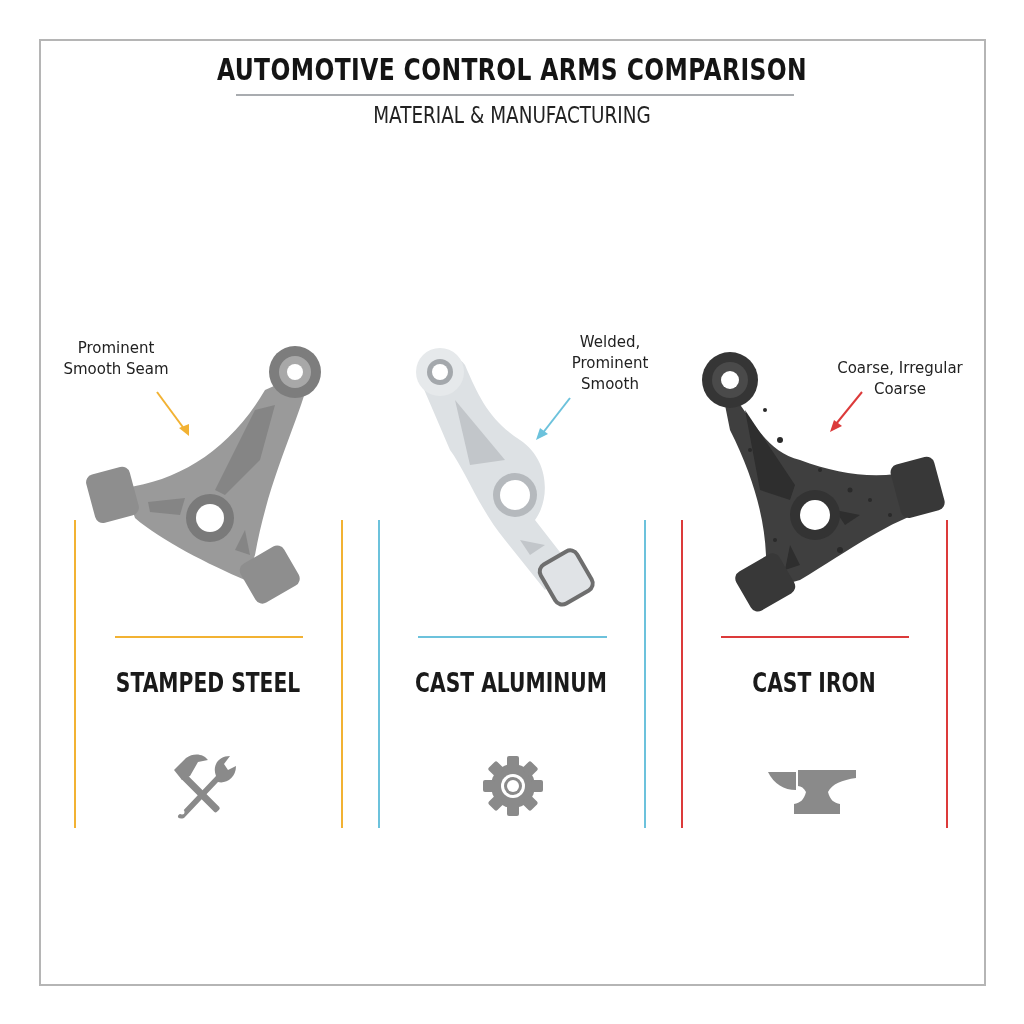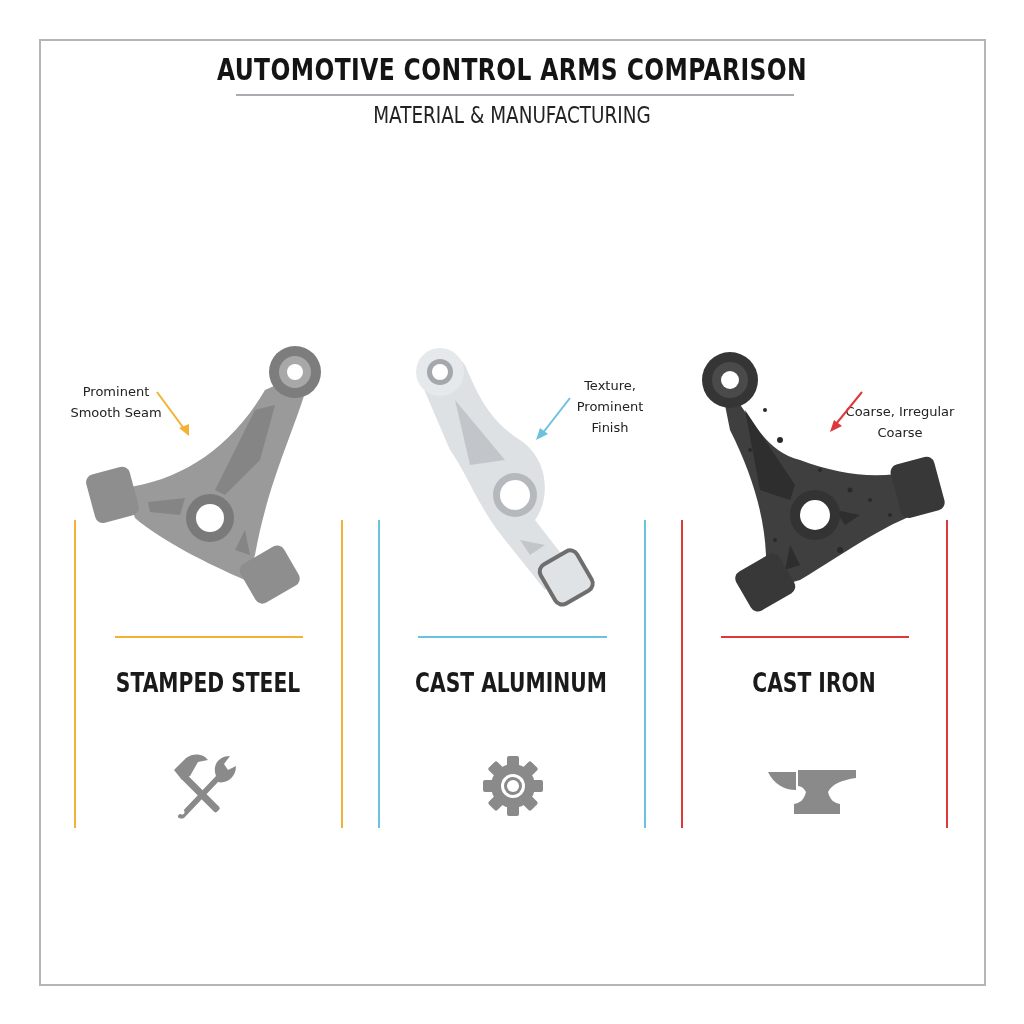--- a/index.html
+++ b/index.html
@@ -5,21 +5,21 @@
   * { box-sizing: border-box; margin: 0; padding: 0; }
   html, body { width: 1024px; height: 1024px; background: #ffffff; overflow: hidden; }
   body { position: relative; font-family: "Liberation Sans", sans-serif; }
   .frame { position: absolute; left: 39px; top: 39px; width: 947px; height: 947px; border: 2px solid #b5b5b5; }
   .title { position: absolute; left: 0; width: 1024px; top: 52px; text-align: center;
     font-family: "DejaVu Sans", sans-serif; font-weight: bold; font-size: 30px; color: #141414;
     transform: scaleX(0.78); letter-spacing: 0.5px; }
   .title-rule { position: absolute; left: 236px; top: 94px; width: 558px; height: 2px; background: #a9acb0; }
   .subtitle { position: absolute; left: 0; width: 1024px; top: 102px; text-align: center;
     font-family: "DejaVu Sans", sans-serif; font-size: 23px; color: #222; transform: scaleX(0.8); }
-  .callout { position: absolute; text-align: center; font-family: "DejaVu Sans", sans-serif; font-size: 13px; color: #222; line-height: 21px; margin-top: 43px; }
+  .callout { position: absolute; text-align: center; font-family: "DejaVu Sans", sans-serif; font-size: 15px; color: #222; line-height: 21px; }
   .vline { position: absolute; top: 520px; width: 2px; height: 308px; }
   .hrule { position: absolute; top: 636px; height: 2px; }
   .label { position: absolute; top: 668px; text-align: center; font-family: "DejaVu Sans", sans-serif; font-weight: bold;
     font-size: 26px; color: #1a1a1a; transform: scaleX(0.78); }
   svg { position: absolute; overflow: visible; }
 </style>
 </head>
 <body>
 
 <div class="frame"></div>
@@ -56,23 +56,23 @@
 <svg style="left:172px; top:752px;" width="68" height="66" viewBox="0 0 68 66">
   <g fill="#8a8a8a">
     <rect x="24" y="16" width="7" height="50" rx="2" transform="rotate(-45 28 40)"></rect>
     <path d="M2,18 L14,6 C22,0 32,2 36,8 L26,10 L18,24 L10,28 Z"></path>
     <path d="M8,62 L44,24 C40,14 46,4 58,4 L52,12 L56,18 L64,14 C64,26 54,32 46,30 L12,66 C6,68 4,64 8,62 Z"></path>
     <circle cx="10" cy="60" r="2.5" fill="#fff"></circle>
   </g>
 </svg>
 
 <div class="callout" style="left:540px; top:332px; width:140px;">
-  <div>Texture,</div>
+  <div>Welded,</div>
   <div>Prominent</div>
-  <div>Finish</div>
+  <div>Smooth</div>
 </div>
 <svg style="left:532px; top:396px;" width="42" height="46">
   <line x1="38" y1="2" x2="10" y2="38" stroke="#6cc2dc" stroke-width="2"></line>
   <polygon points="4,44 8,32 16,38" fill="#6cc2dc"></polygon>
 </svg>
 <svg style="left:410px; top:340px;" width="200" height="270" viewBox="0 0 200 270">
   <path d="M10,40 C5,15 40,5 55,25 C70,60 80,80 110,100 C140,120 140,160 125,180 L160,225 L135,250 L95,200 C70,170 55,130 40,110 Z" fill="#dde1e4"></path>
   <circle cx="30" cy="32" r="24" fill="#e6e9eb"></circle>
   <circle cx="30" cy="32" r="13" fill="#a4a8ac"></circle>
   <circle cx="30" cy="32" r="8" fill="#fff"></circle>

